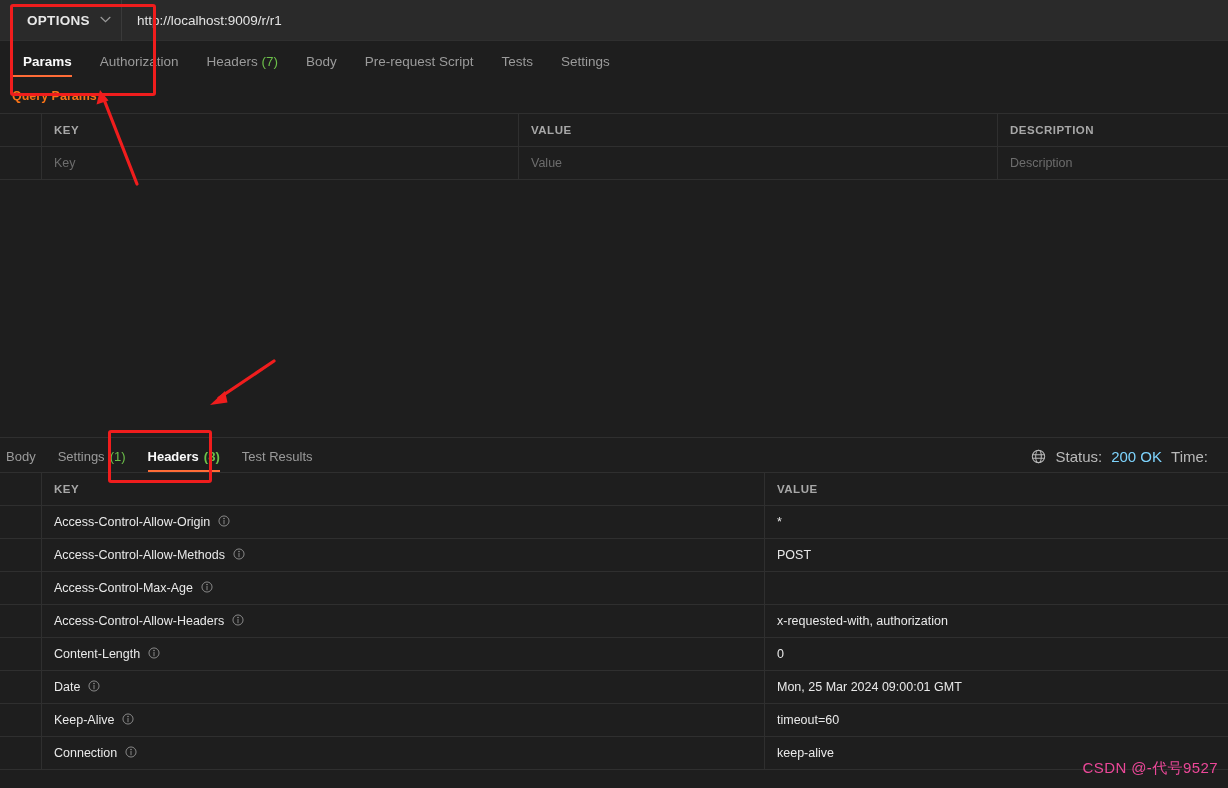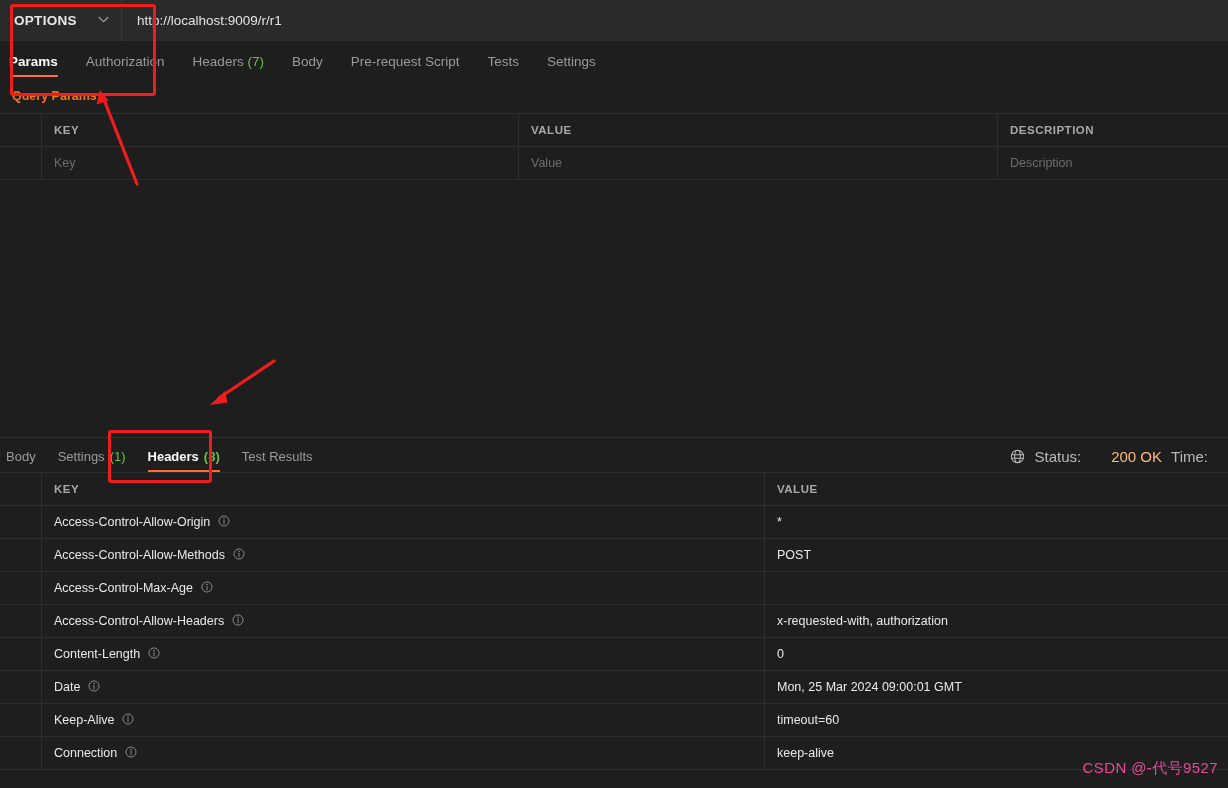--- a/index.html
+++ b/index.html
@@ -12,39 +12,39 @@
   #app { position: relative; width: 1228px; height: 788px; background: #1e1e1e; }
 
   
   .urlbar {
     position: absolute; left: 0; top: 0; width: 1228px; height: 41px;
     background: #2a2a2a; border-bottom: 1px solid #2f2f2f;
     display: flex; align-items: center;
   }
   .method-box {
     width: 122px; height: 41px; display: flex; align-items: center;
-    padding-left: 14px; gap: 10px; border-right: 1px solid #3a3a3a;
+    padding-left: 27px; gap: 10px; border-right: 1px solid #3a3a3a;
   }
   .method-label { color: #e8e8e8; font-size: 13.5px; font-weight: bold; letter-spacing: .3px; }
   .chev { margin-left: auto; margin-right: 12px; color: #9a9a9a; font-size: 10px; line-height: 1; }
   .url-input {
     flex: 1; height: 41px; display: flex; align-items: center; padding-left: 15px;
     color: #e3e3e3; font-size: 13.5px;
   }
 
   
   .req-tabs {
     position: absolute; left: 0; top: 41px; width: 1228px; height: 47px;
     display: flex; align-items: flex-start; padding-top: 13px; gap: 0;
   }
   .rtab {
     position: relative; color: #9b9b9b; font-size: 13.5px; padding: 0 14px 14px 14px;
     white-space: nowrap; cursor: pointer;
   }
-  .rtab:first-child { padding-left: 9px; }
+  .rtab:first-child { padding-left: 23px; }
   .rtab.active { color: #fafafa; font-weight: bold; }
   .rtab.active::after {
     content: ""; position: absolute; left: 12px; right: 14px; bottom: 6px;
     height: 2px; background: #ff6c37;
   }
   .cnt { color: #6cc04a; }
 
   
   .qp-label {
     position: absolute; left: 12px; top: 89px;
@@ -78,21 +78,21 @@
   .rsp.active { color: #fafafa; font-weight: bold; }
   .rsp.active::after {
     content: ""; position: absolute; left: 11px; right: 11px; bottom: 3px;
     height: 2px; background: #ff6c37;
   }
   .status-wrap {
     margin-left: auto; display: flex; align-items: center; gap: 9px;
     padding-right: 20px; color: #b9b9b9; font-size: 15px; white-space: nowrap;
   }
   .globe { width: 15px; height: 15px; display: block; }
-  .status-ok { color: #fdba74; margin-left: 21px; }
+  .status-ok { color: #7dd3fc; }
 
   
   .rh-table {
     position: absolute; left: 0; top: 472px; width: 1228px;
     border-top: 1px solid #2f2f2f;
   }
   .rhr { display: flex; height: 33px; border-bottom: 1px solid #2f2f2f; }
   .rhr.head .rcell { color: #a8a8a8; font-size: 11.5px; font-weight: bold; letter-spacing: .5px; }
   .rcell { display: flex; align-items: center; padding-left: 12px; border-right: 1px solid #2f2f2f; gap: 8px; }
   .rc-gutter { width: 42px; padding-left: 0; }

